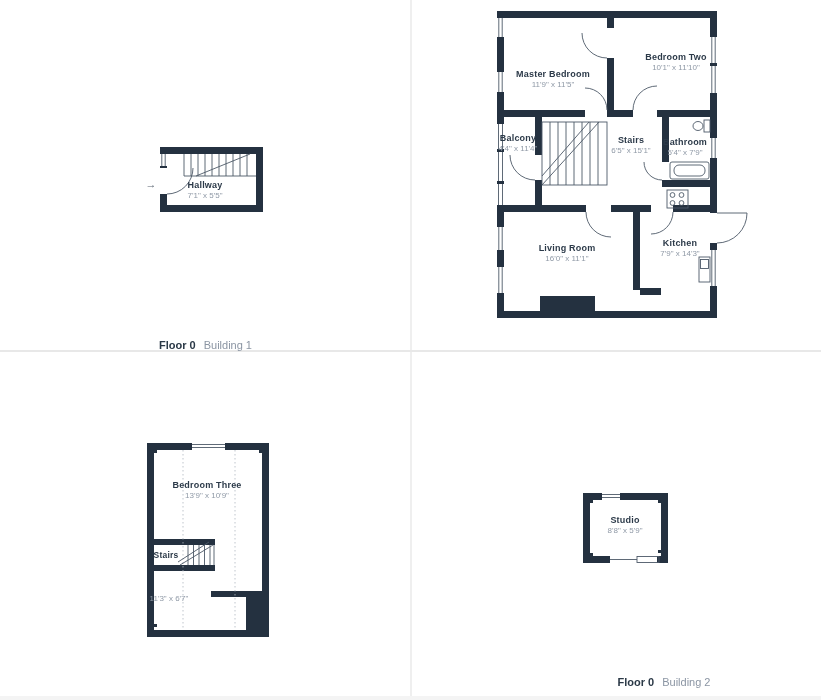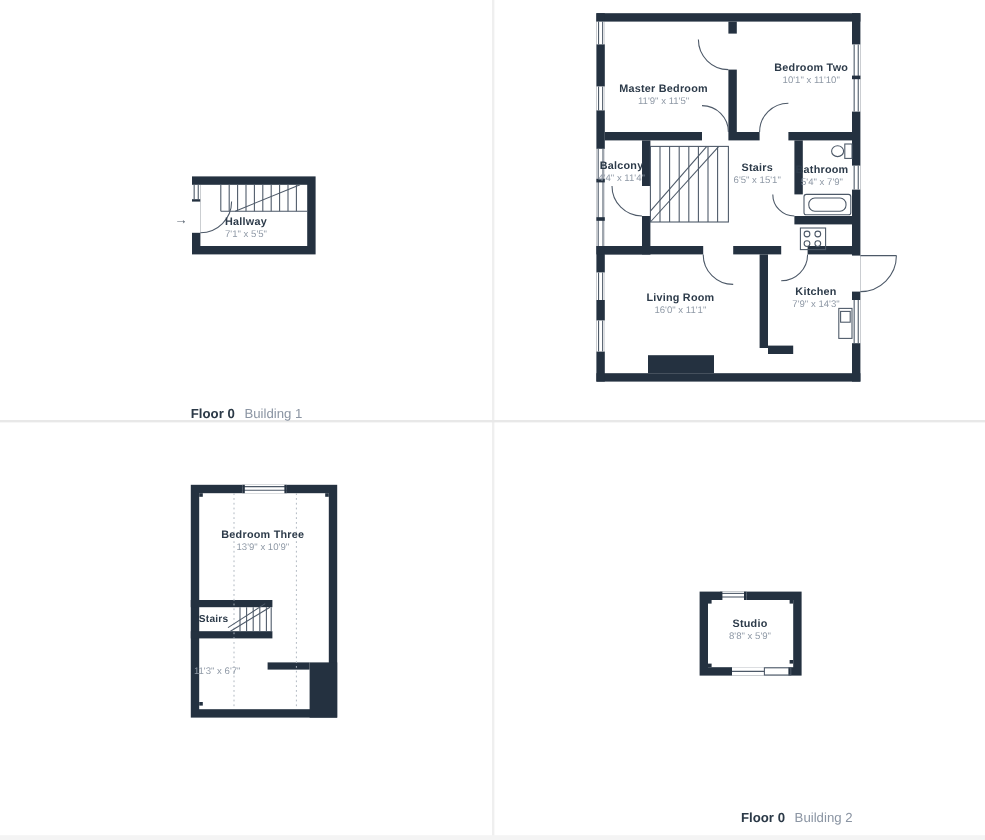--- a/index.html
+++ b/index.html
@@ -206,21 +206,21 @@
   <div class="room-label" style="left:156px;top:253px;">
     <div class="room-name">Living Room</div>
     <div class="room-dims">16'0" x 11'1"</div>
   </div>
   <div class="room-label" style="left:269px;top:248px;">
     <div class="room-name">Kitchen</div>
     <div class="room-dims">7'9" x 14'3"</div>
   </div>
 </div>
 
-<div class="panel" style="left:0;top:332px;width:411px;height:284px;margin-left:12px;">
+<div class="panel" style="left:0;top:371px;width:411px;height:284px;">
   <svg width="411" height="348" viewBox="0 0 411 348">
     <g>
       <rect class="wall" x="147" y="72" width="122" height="194"></rect>
       <rect class="inner" x="154" y="79" width="108" height="180"></rect>
 
       <rect class="inner" x="190" y="72" width="37" height="7"></rect>
 
       <rect class="wall" x="147" y="168" width="68" height="6"></rect>
       <rect class="wall" x="147" y="194" width="68" height="6"></rect>
 

